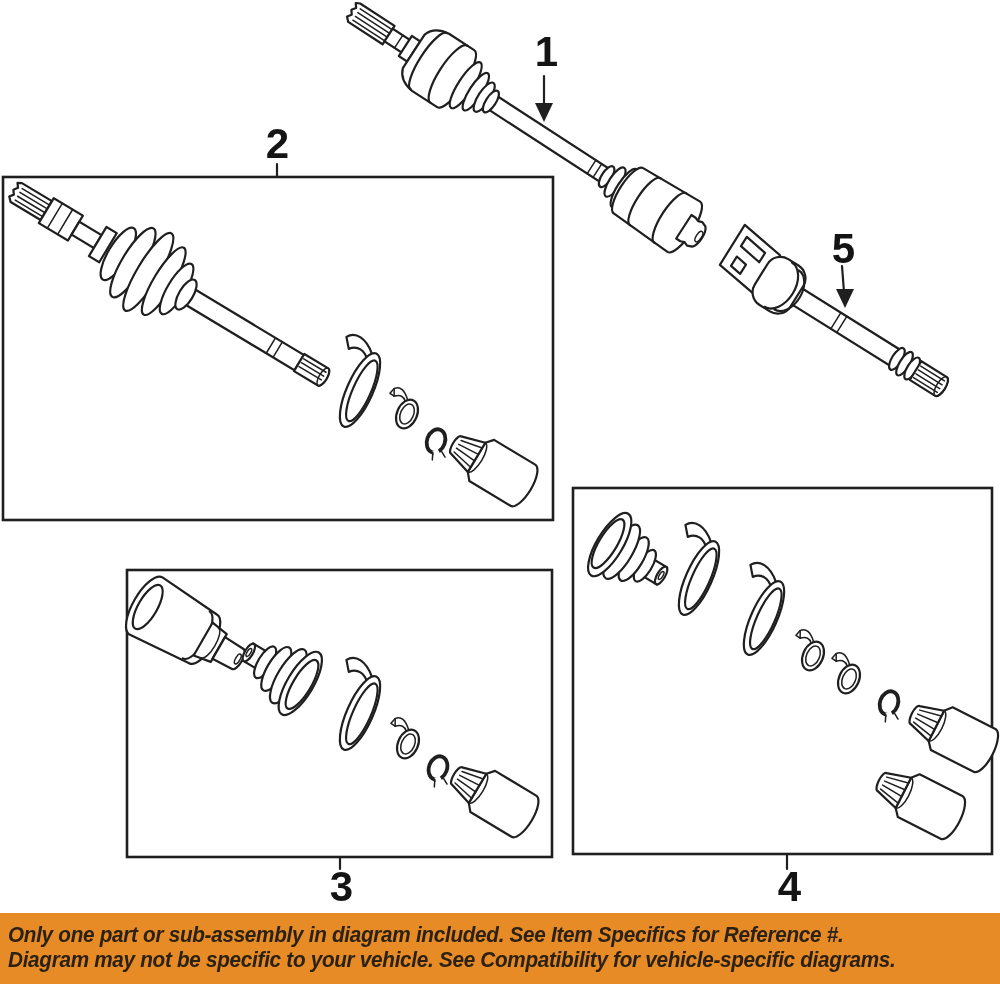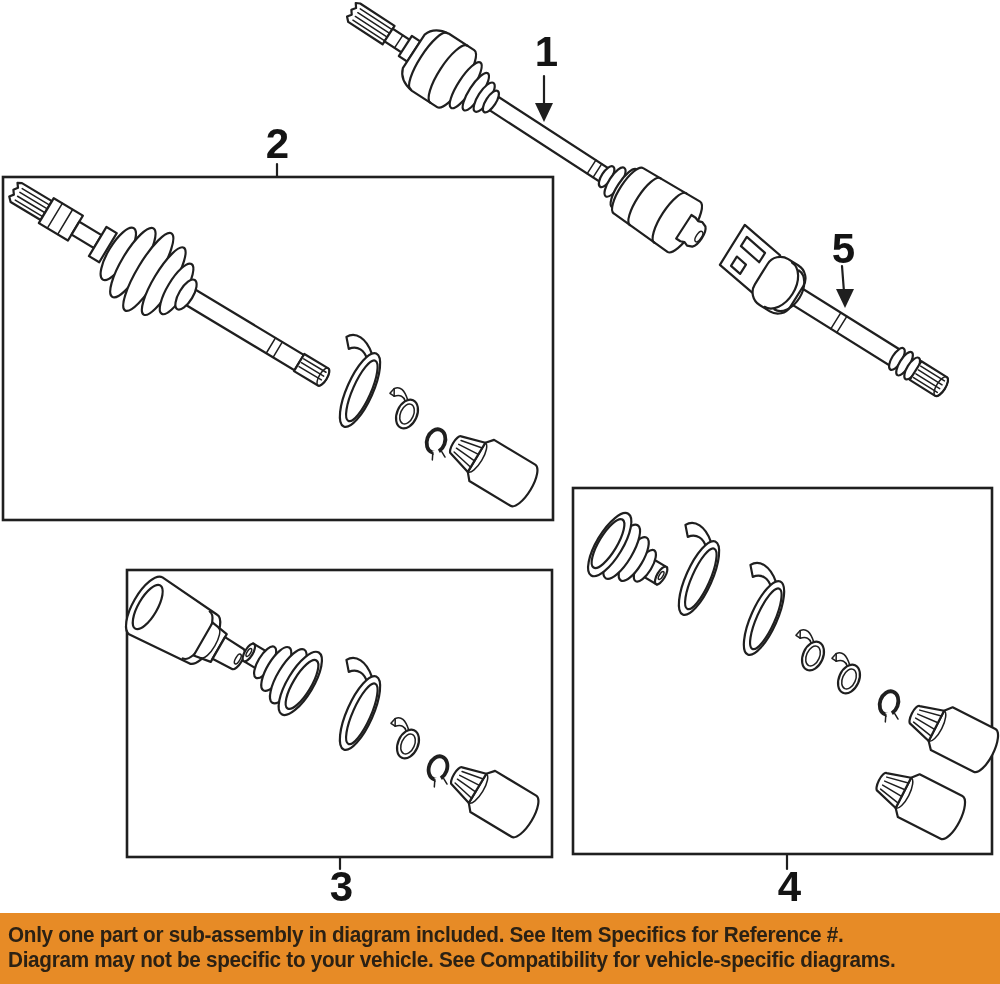--- a/index.html
+++ b/index.html
@@ -31,20 +31,21 @@
   }
 
   .banner {
     position: absolute;
     left: 0; top: 913px;
     width: 1000px; height: 71px;
     background: #e78b26;
     color: #2b2114;
     box-sizing: border-box;
     padding: 9px 8px 0 8px;
+    font-style: italic;
   }
   .banner-line {
     font-weight: bold;
     font-size: 22px;
     line-height: 25px;
     letter-spacing: -0.3px;
     white-space: nowrap;
     transform: scaleX(0.94);
     transform-origin: 0 50%;
   }

